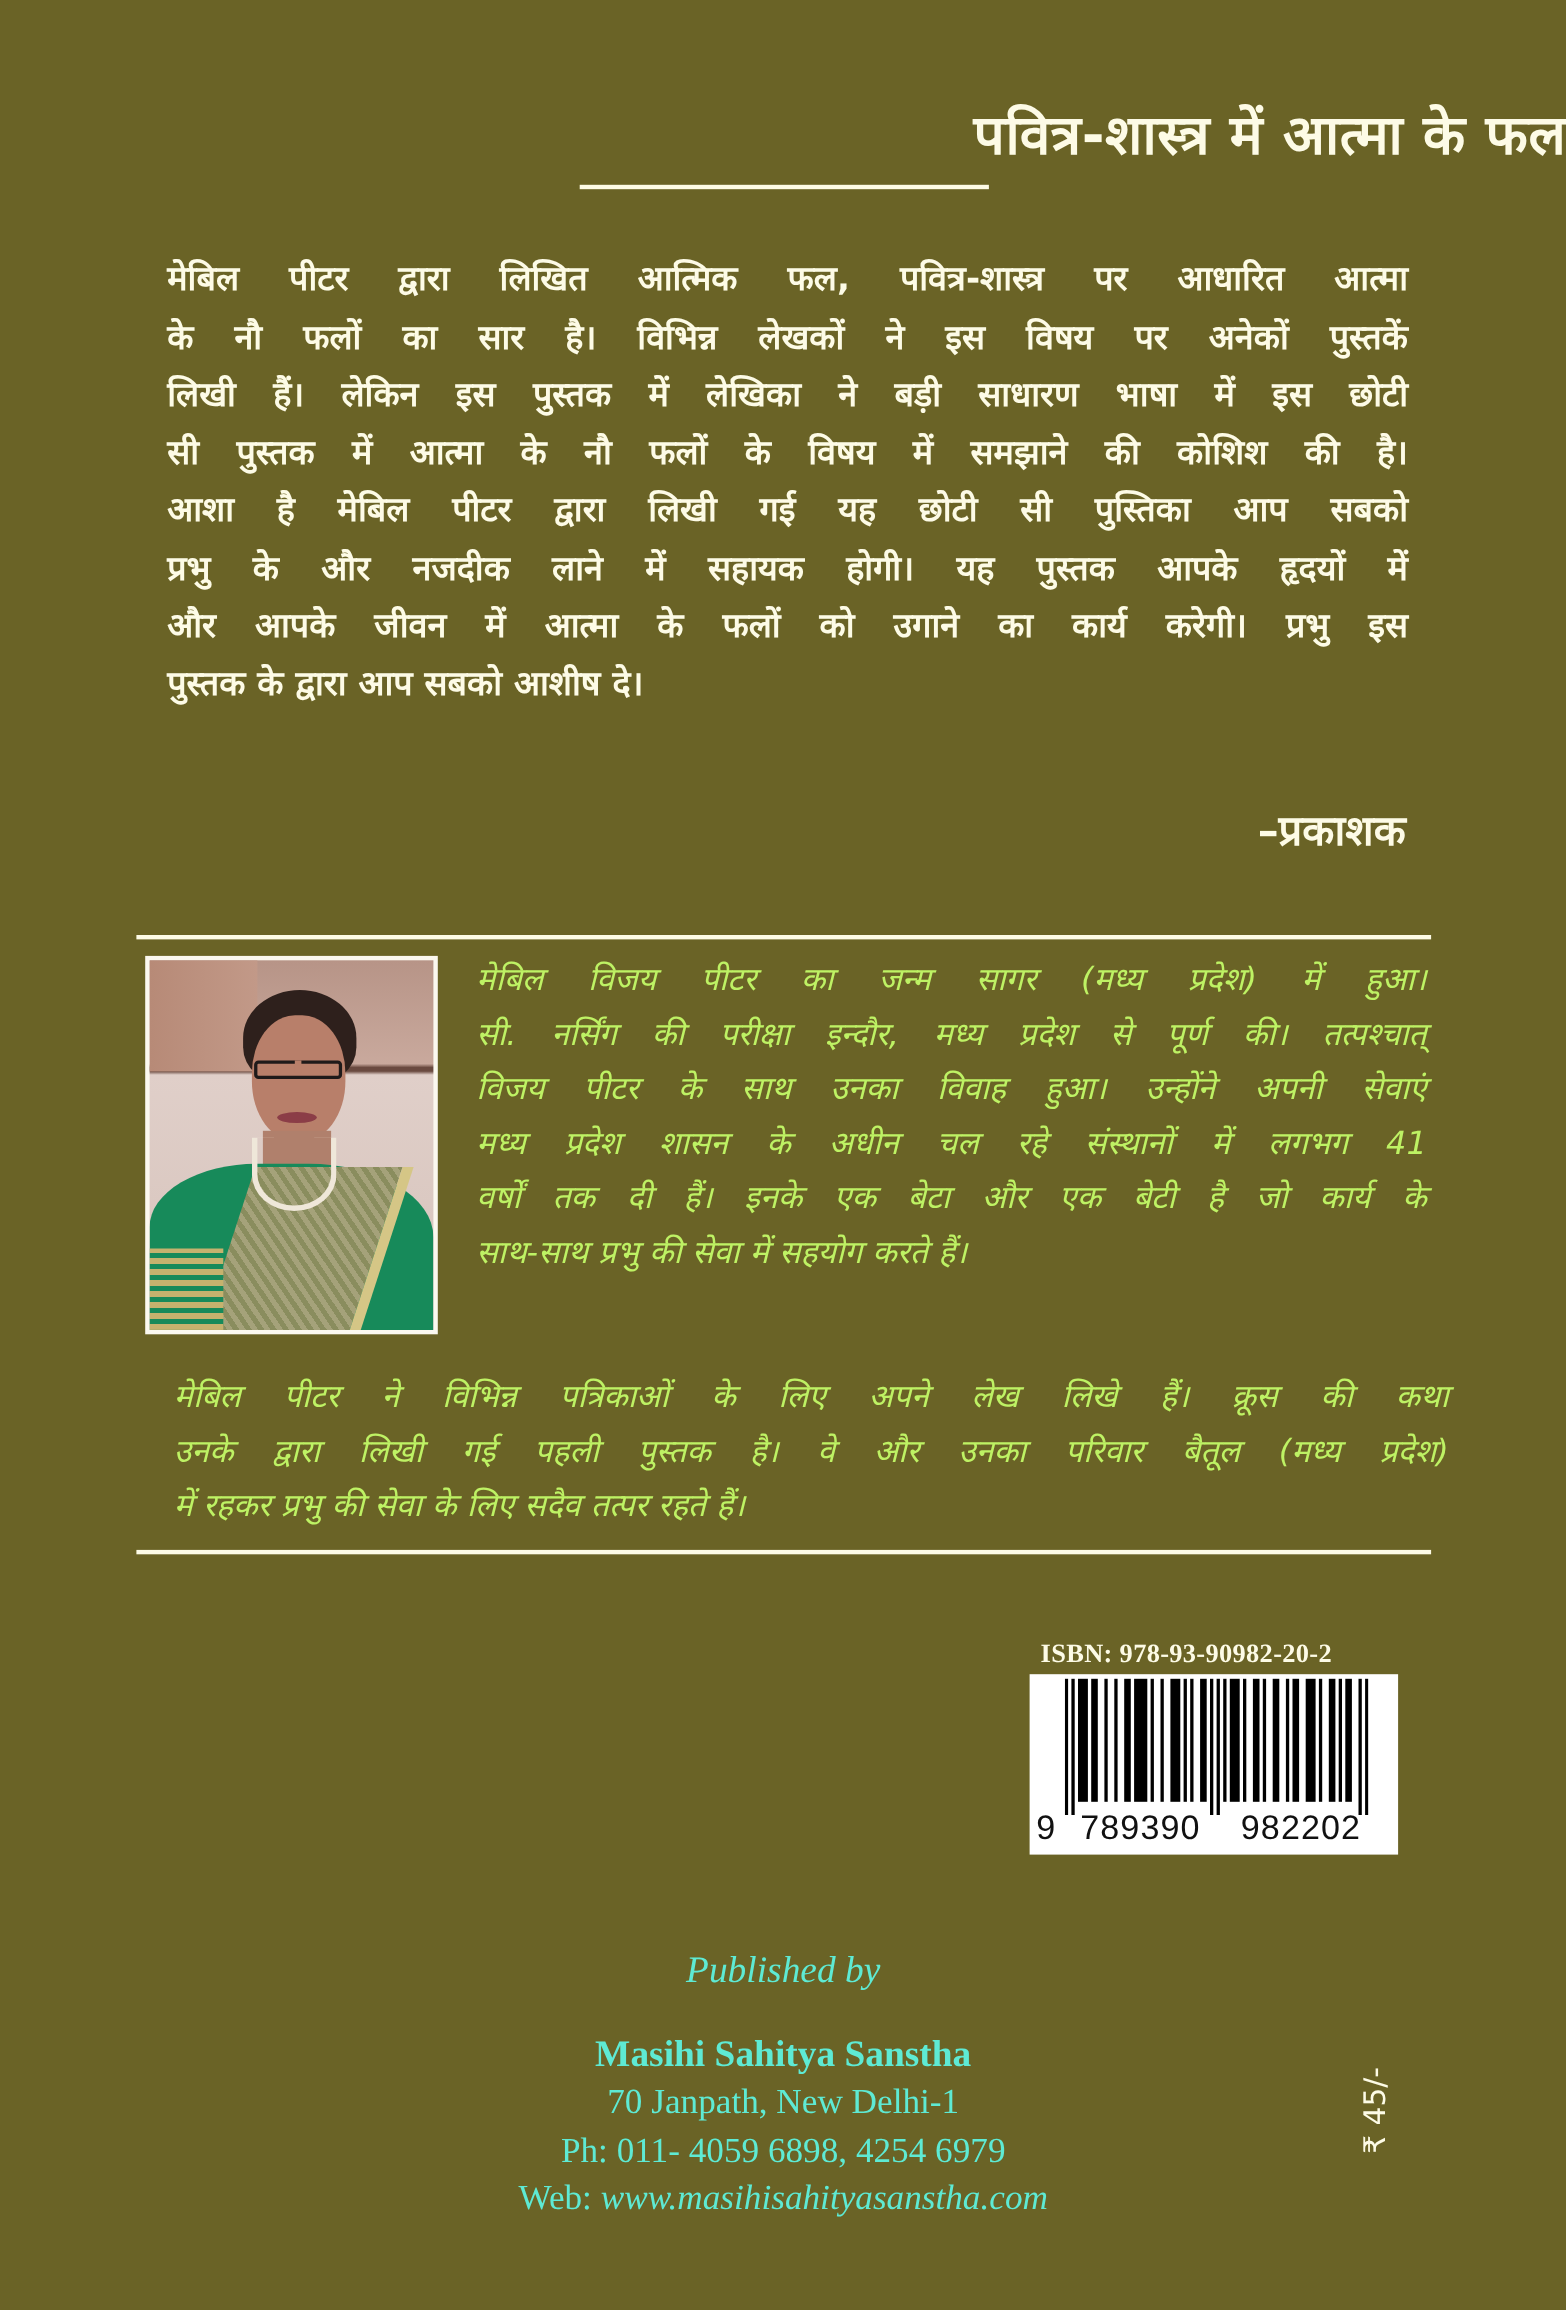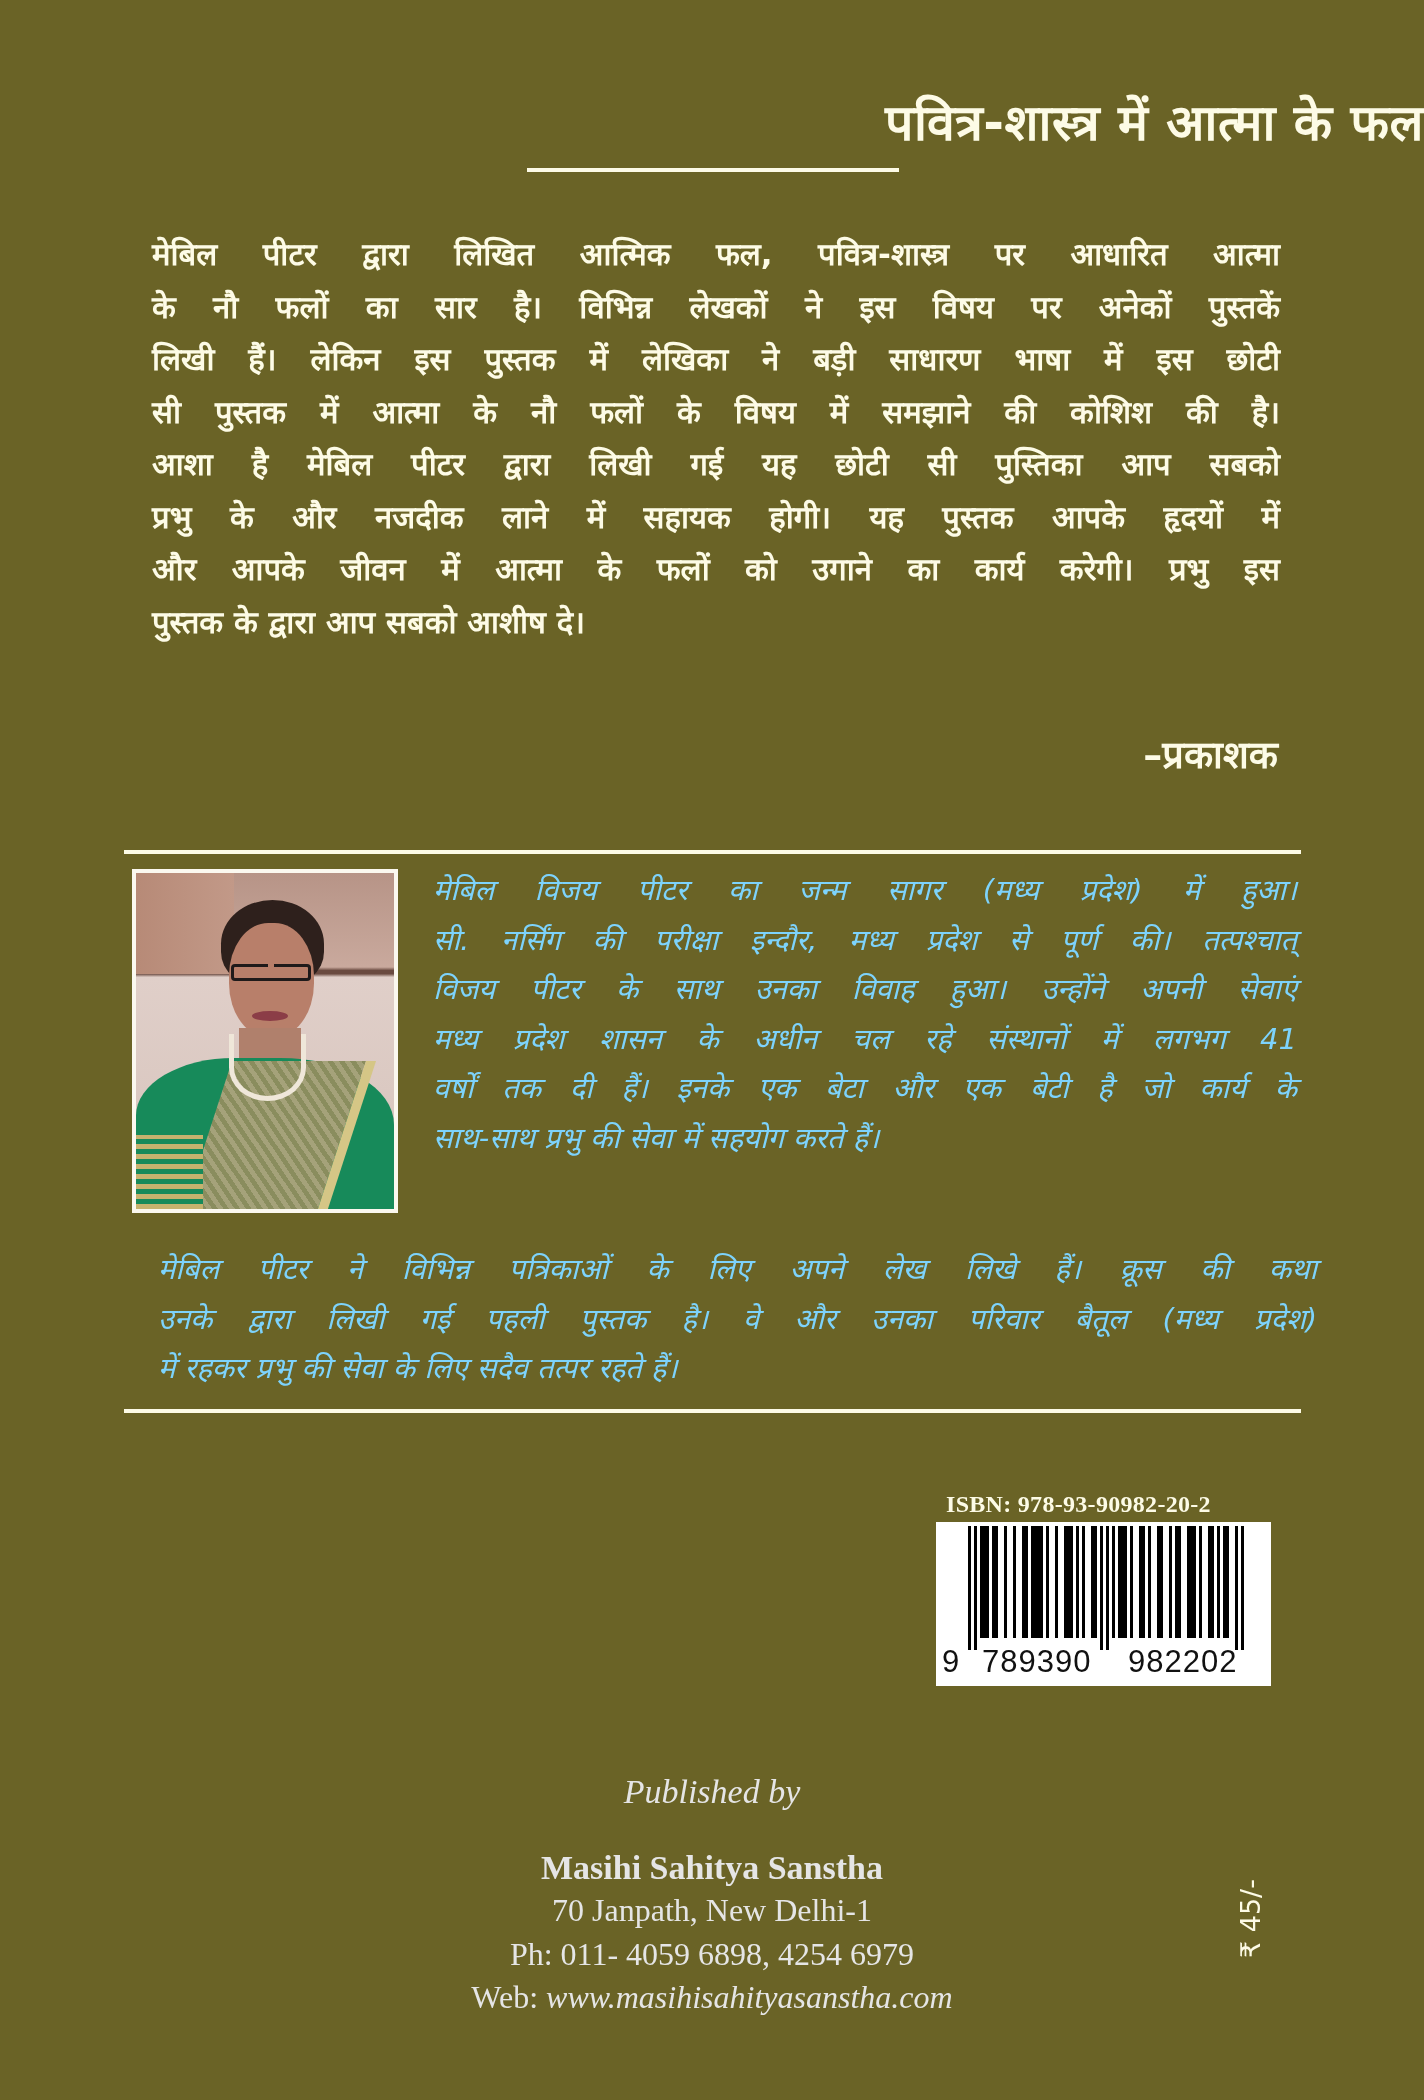--- a/index.html
+++ b/index.html
@@ -125,21 +125,21 @@
       position: absolute; left: 0; top: 78%; width: 26%; height: 22%;
       background: repeating-linear-gradient(0deg, #c5b26e 0 5px, #178a5a 5px 10px);
     }
 
     
     .bio {
       font-family: "DejaVu Sans", sans-serif;
       font-style: italic;
       font-size: 29px;
       line-height: 49.5px;
-      color: #7dd3fc;
+      color: #bef264;
     }
     .bio-line { display: block; white-space: nowrap; text-align: justify; text-align-last: justify; }
     .bio-line.last { text-align-last: left; }
     .bio-right {
       left: 433px; top: 866px; width: 864px;
     }
     .bio-full {
       left: 138px; top: 1245px; width: 1159px; margin-left: 20px;
     }
 
@@ -168,21 +168,21 @@
     }
     .digit-lead { position: absolute; left: 0; }
     .digit-group1 { position: absolute; left: 40px; letter-spacing: 1px; }
     .digit-group2 { position: absolute; left: 186px; letter-spacing: 1px; }
 
     
     .publisher {
       left: 0; top: 1770px; width: 1424px;
       text-align: center;
       font-family: "Liberation Serif", serif;
-      color: #e5e5e5;
+      color: #5eead4;
     }
     .publisher .pub-line {
       display: block;
       font-size: 32px;
       line-height: 43.5px;
     }
     .pub-label { font-style: italic; font-size: 34px !important; }
     .pub-name { font-weight: bold; font-size: 34px !important; margin-top: 32px; }
     .pub-em { font-style: italic; }
 

